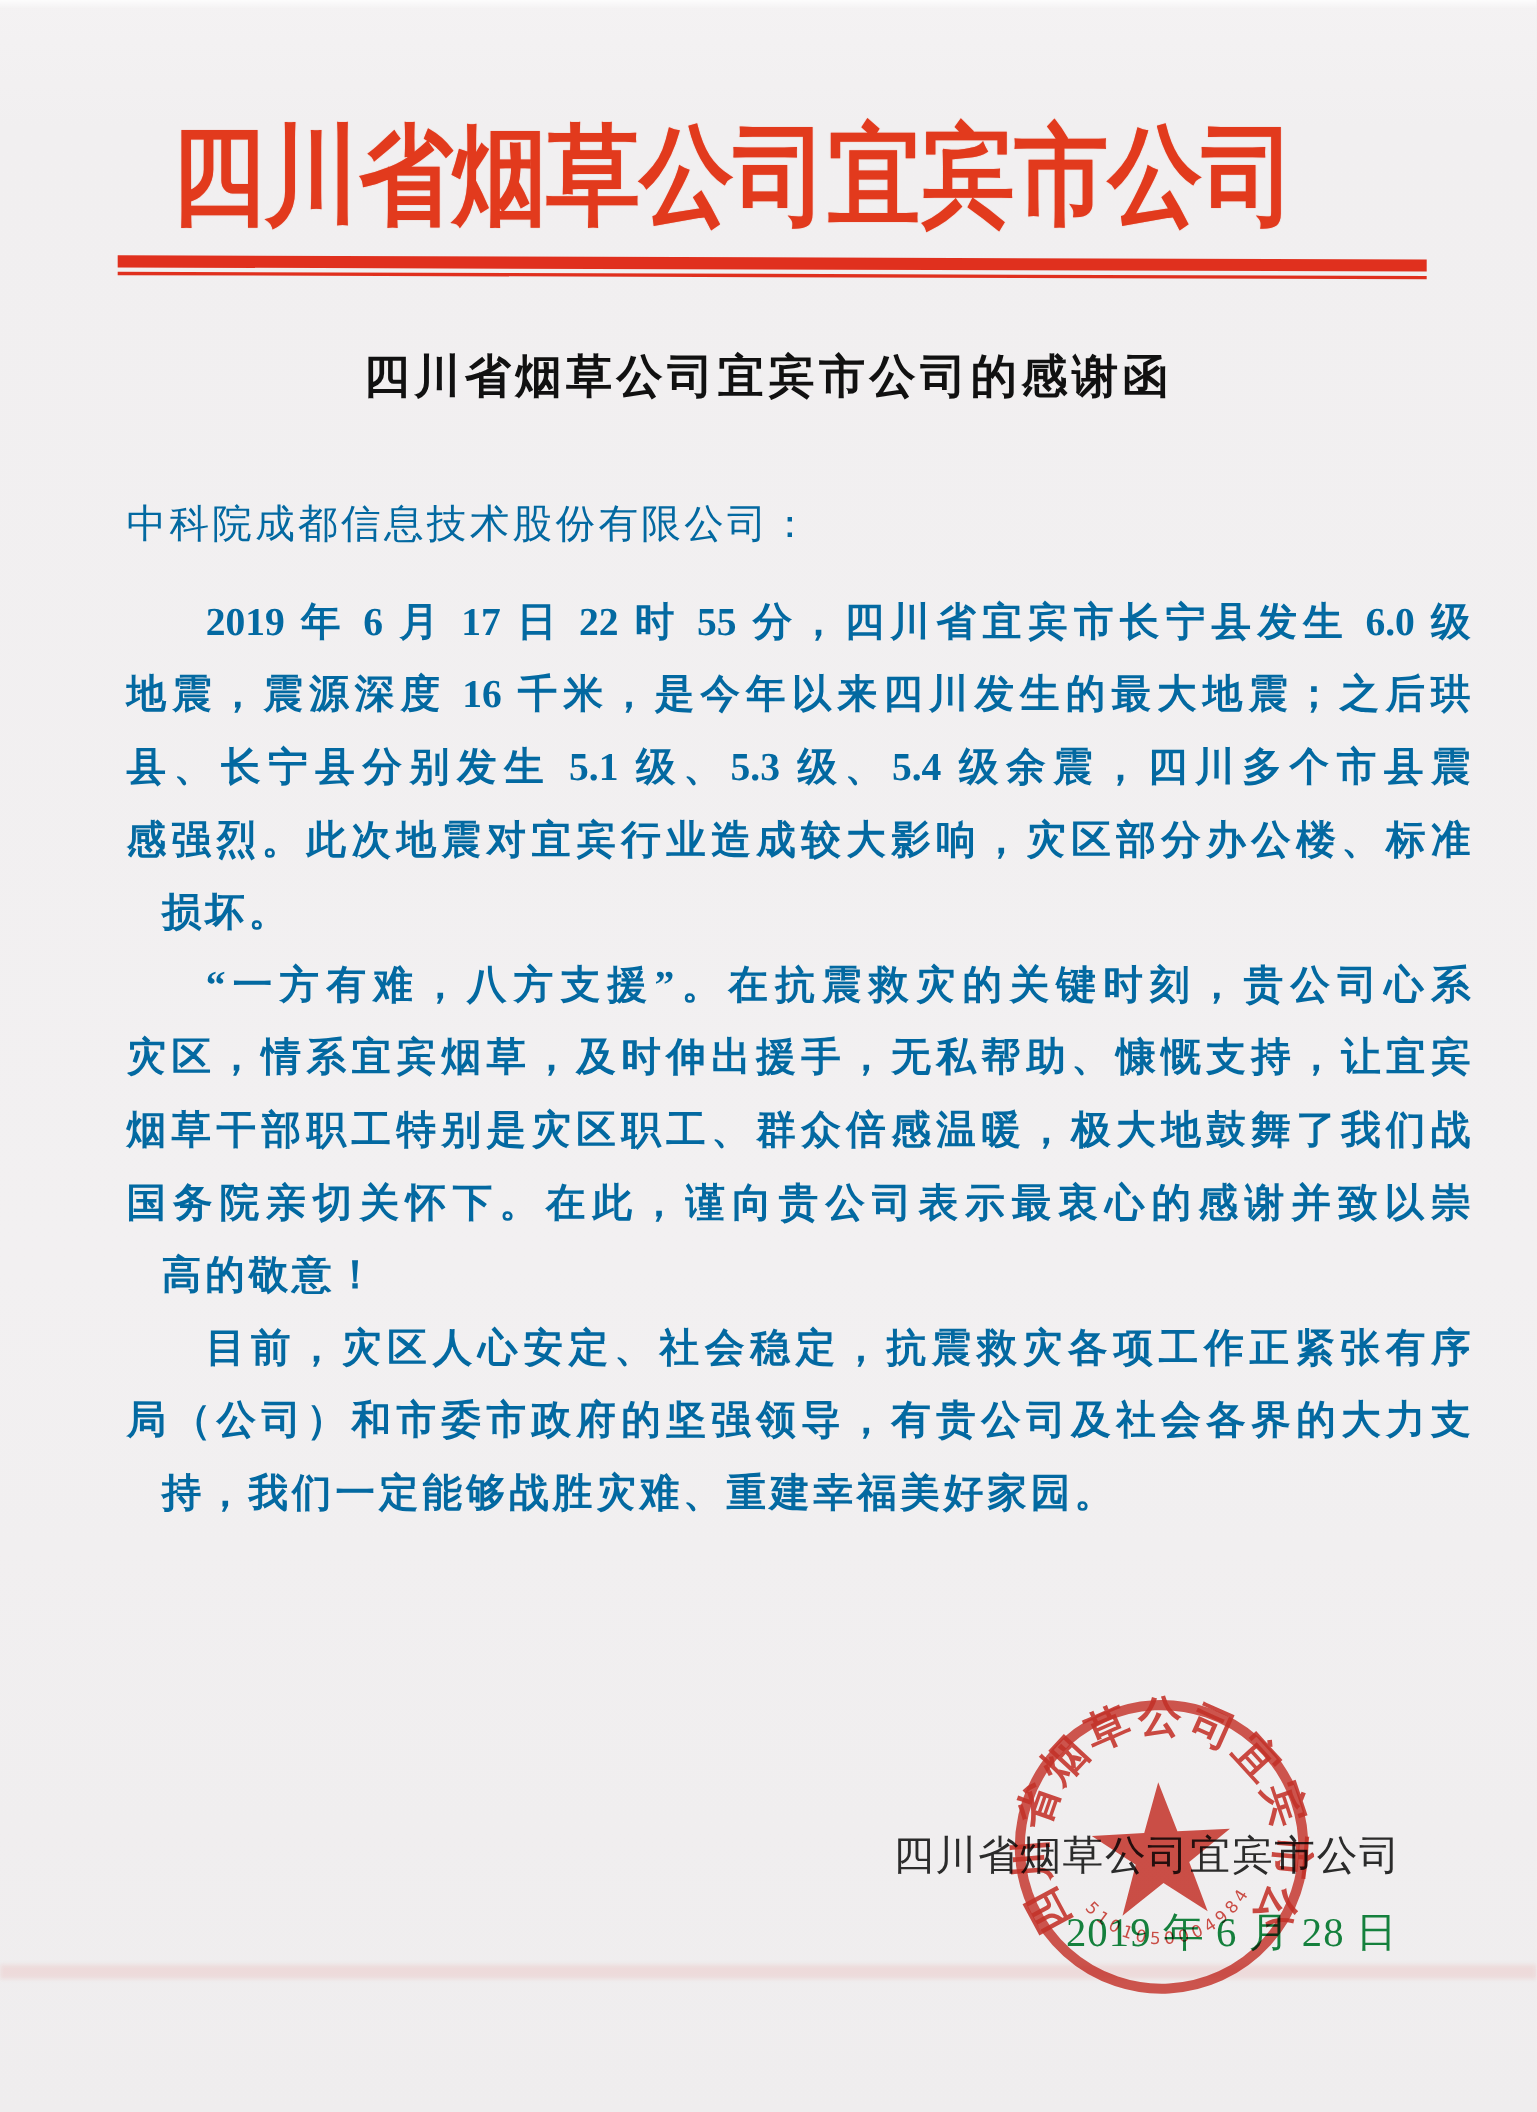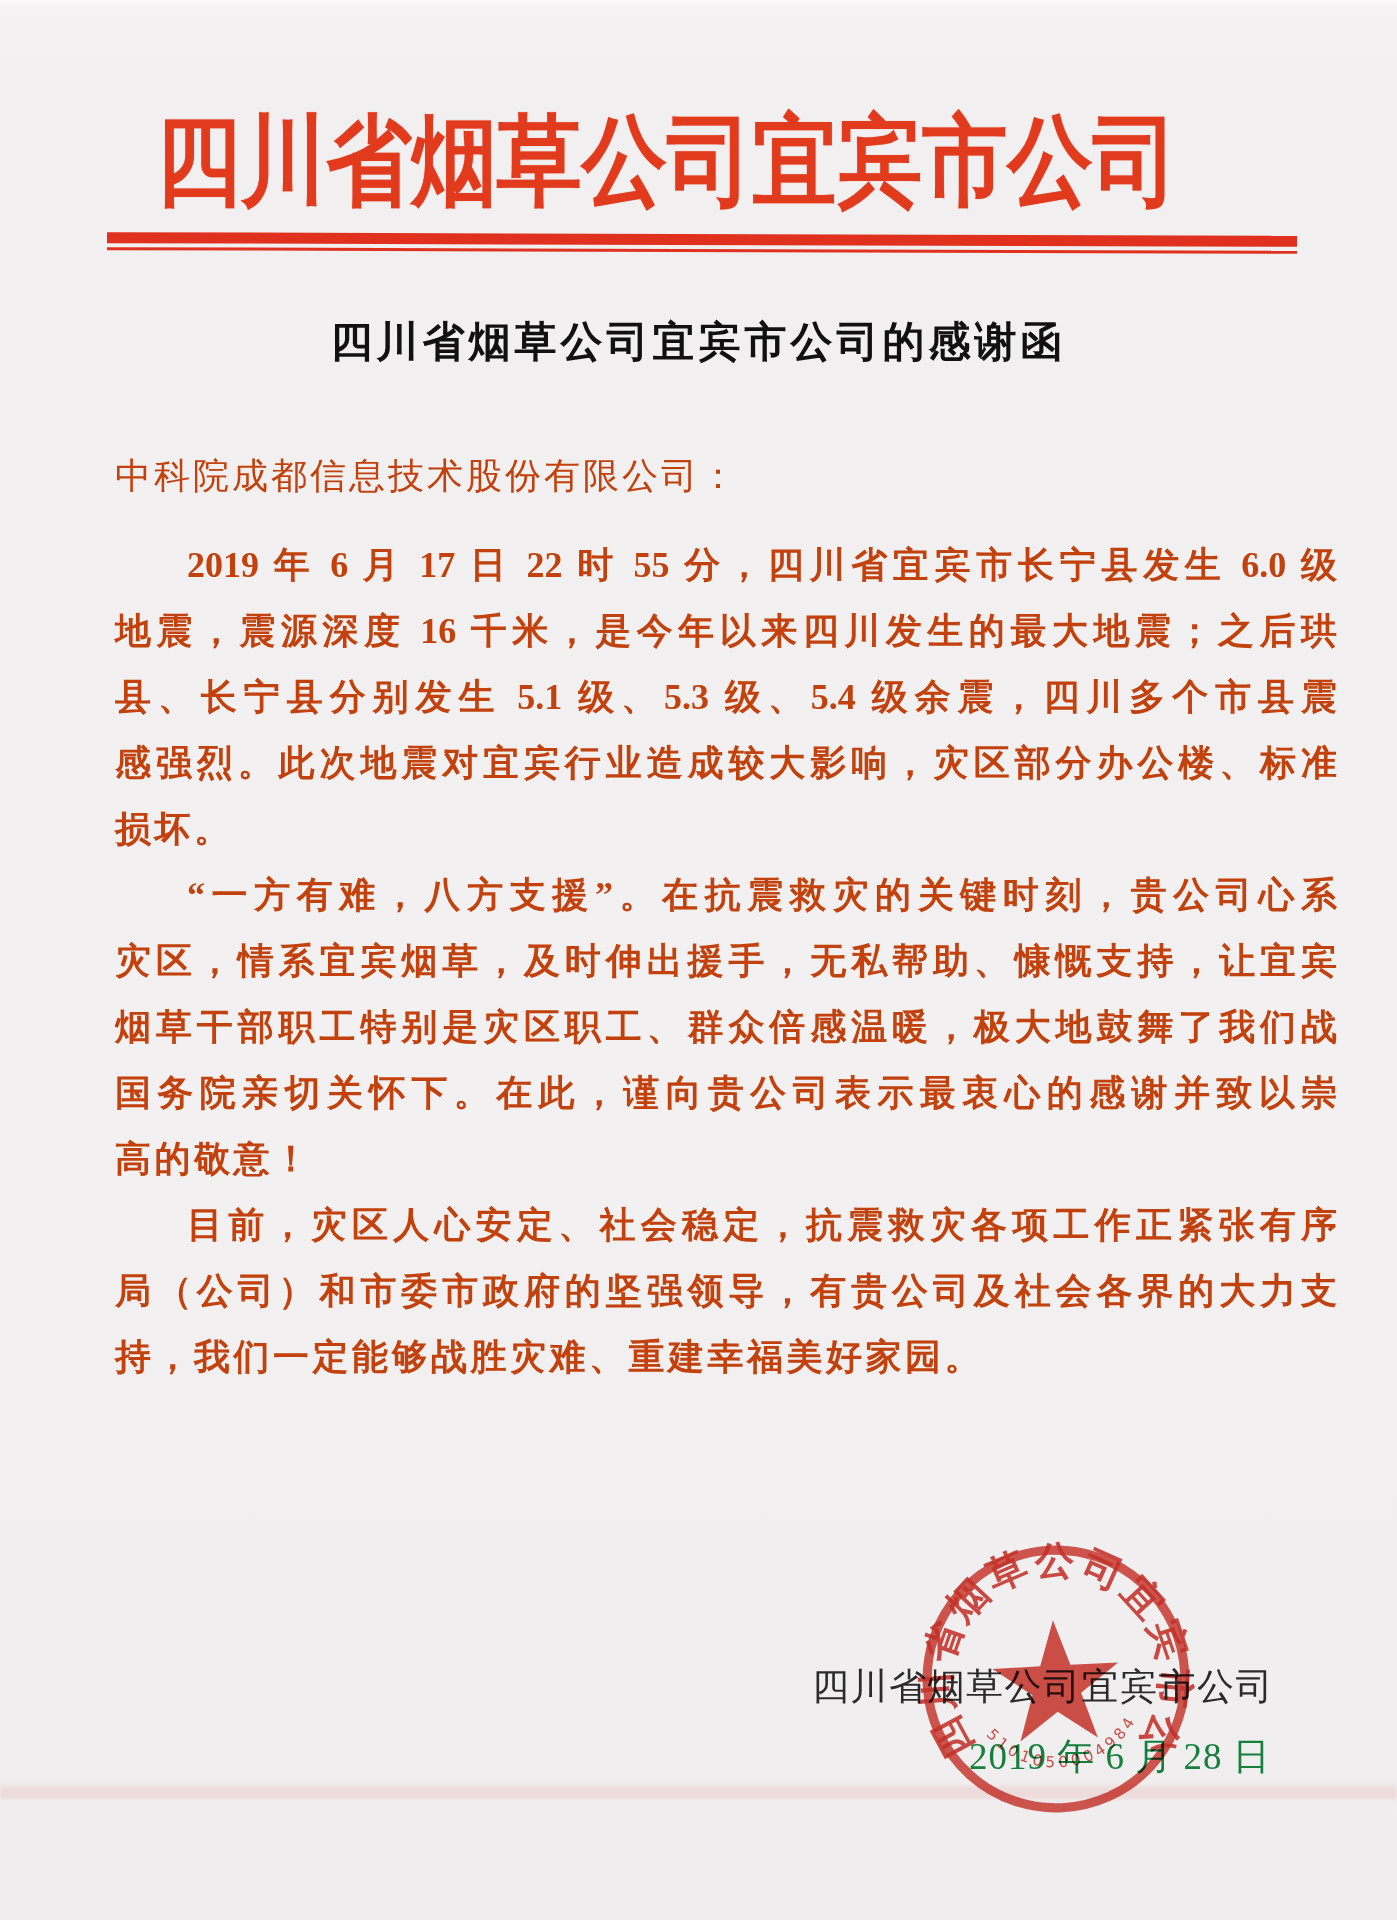--- a/index.html
+++ b/index.html
@@ -22,29 +22,29 @@
   }
   .rule-thick{position:absolute;left:107px;top:234px;width:1190px;height:11px;background:#e0301e;transform:rotate(0.18deg);}
   .rule-thin{position:absolute;left:107px;top:249px;width:1190px;height:3px;background:#e0301e;transform:rotate(0.18deg);}
   .doc-title{
     position:absolute;left:0;top:314px;width:1397px;text-align:center;
     font-size:42px;font-weight:bold;letter-spacing:4px;color:#111;
     font-family:"Liberation Sans","DejaVu Sans",sans-serif;white-space:nowrap;
   }
   .body-text{
     position:absolute;left:115px;top:443px;width:1222px;
-    font-size:36px;line-height:66px;color:#c2410c;
+    font-size:36px;line-height:66px;color:#0369a1;
   }
   .salutation{white-space:nowrap;letter-spacing:3px;}
   .para{margin:0;font-weight:bold;}
   .para-first{margin-top:23px;}
   .ln{width:100%;}
   .jl{text-align:justify;text-align-last:justify;text-justify:inter-character;}
   .first{padding-left:72px;box-sizing:border-box;}
-  .endl{text-align:center;text-align-last:left;letter-spacing:3.5px;}
+  .endl{text-align:center;text-align-last:left;letter-spacing:3.5px;margin-left:32px;}
   .sig-name{
     position:absolute;left:812px;top:1662px;font-size:37px;letter-spacing:1.5px;
     color:#2b2b2b;white-space:nowrap;
   }
   .sig-date{
     position:absolute;left:969px;top:1732px;font-size:37px;letter-spacing:1px;
     color:#15803d;white-space:nowrap;
   }
   .seal{
     position:absolute;left:918px;top:1540px;width:276px;height:278px;

